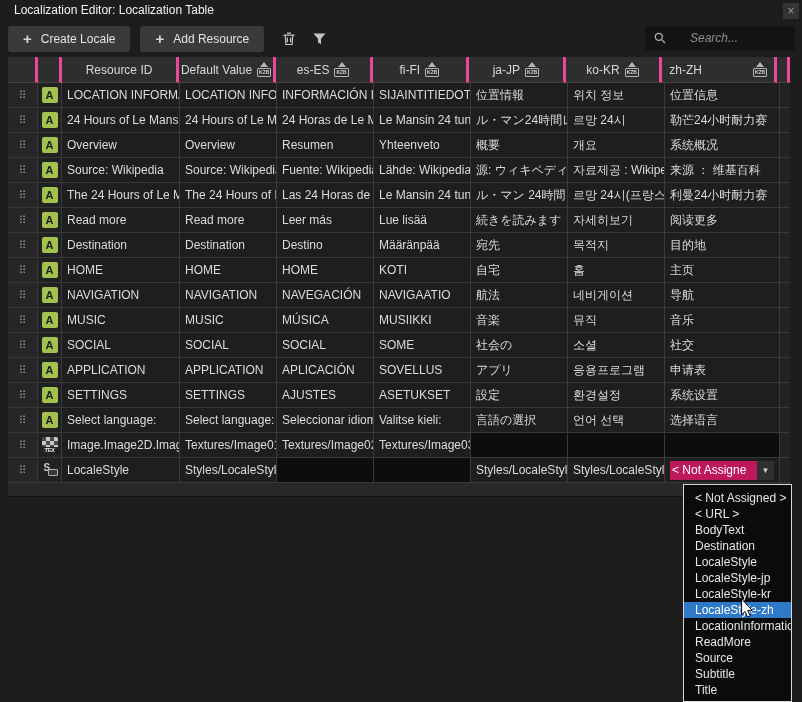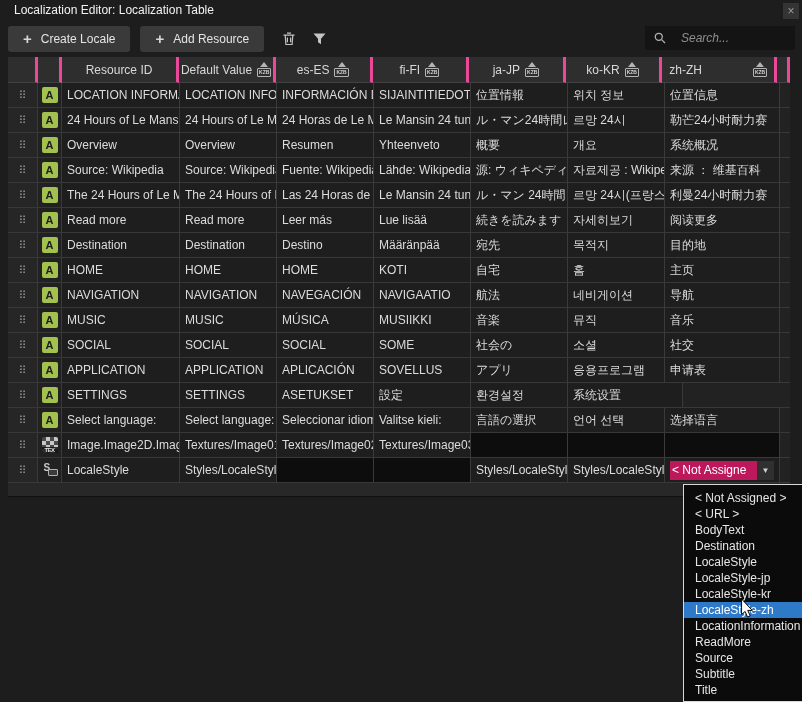--- a/index.html
+++ b/index.html
@@ -15,21 +15,21 @@
   .close-btn { position: absolute; top: 3px; right: 3px; width: 16px; height: 16px;
     background: #343434; color: #9a9a9a; display: flex; align-items: center; justify-content: center;
     font-size: 12px; line-height: 1; cursor: default; }
   
   .toolbar { height: 37px; position: relative; display: flex; align-items: center; padding-left: 8px; }
   .btn { height: 26px; background: #3a3a3a; border-radius: 3px; display: flex; align-items: center;
     gap: 9px; padding: 0 15px; color: #e4e4e4; margin-right: 10px; }
   .btn .plus { font-size: 15px; font-weight: bold; color: #d8d8d8; line-height: 1; }
   .tool-icon { width: 30px; height: 26px; display: flex; align-items: center; justify-content: center; }
   .search { position: absolute; right: 7px; top: 6px; width: 150px; height: 24px; background: #141414;
-    display: flex; align-items: center; gap: 15px; padding: 0 9px; }
+    display: flex; align-items: center; gap: 24px; padding: 0 9px; }
   .search .ph { color: #8f8f8f; font-style: italic; }
   
   .table { margin-left: 8px; width: 782px; }
   .tr { display: flex; height: 25px; }
   .td { display: flex; align-items: center; padding: 0 5px; border-right: 1px solid #3a3a3a;
     border-bottom: 1px solid #383838; overflow: hidden; white-space: nowrap; background: #1e1e1e; }
   .header .td { background: #2e2e2e; border-right: 3px solid #ec4899; border-bottom: 1px solid #424242;
     justify-content: center; color: #d8d8d8; }
   .header .tr { height: 26px; }
   .c-grip { width: 30px; background: #262626; justify-content: center; padding: 0; }
@@ -59,21 +59,21 @@
     border-bottom: 5px solid #b4b4b4; }
   .kzb b { font-size: 5px; line-height: 7px; color: #d4d4d4; border: 1px solid #b4b4b4;
     border-radius: 1px; padding: 0 1px; margin-top: 1px; letter-spacing: 0; }
   
   .combo { display: flex; align-items: center; width: 100%; height: 19px; }
   .combo .val { background: #be185d; color: #fff; flex: 1; overflow: hidden; white-space: nowrap;
     padding: 1px 2px; height: 100%; display: flex; align-items: center; }
   .combo .arrow-btn { width: 17px; height: 100%; background: #303030; display: flex; align-items: center;
     justify-content: center; color: #cfcfcf; font-size: 8px; }
   
-  .dropdown { position: absolute; left: 683px; top: 484px; width: 120px; height: 218px;
+  .dropdown { position: absolute; left: 683px; top: 484px; width: 109px; height: 218px;
     background: #0b0b0b; border: 1px solid #d8d8d8; padding-top: 5px; z-index: 10; overflow: hidden; }
   .dd-item { height: 16px; line-height: 16px; padding-left: 11px; white-space: nowrap; color: #e6e6e6; }
   .dd-item.hl { background: #2e7ac8; color: #fff; }
   .cursor { position: absolute; left: 741px; top: 599px; z-index: 20; }
 </style>
 </head>
 <body>
 
 <div id="window">
 
@@ -361,20 +361,21 @@
         </div>
         <div class="tr">
           <div class="td c-grip">
             <span class="grip">⠿</span>
           </div>
           <div class="td c-icon">
             <i class="ricon text">A</i>
           </div>
           <div class="td c-id">SETTINGS</div>
           <div class="td c-loc">SETTINGS</div>
+          <div class="td c-loc">AJUSTES</div>
           <div class="td c-loc">ASETUKSET</div>
           <div class="td c-loc">設定</div>
           <div class="td c-loc">환경설정</div>
           <div class="td c-zh">系统设置</div>
           <div class="td c-fill"></div>
         </div>
         <div class="tr">
           <div class="td c-grip">
             <span class="grip">⠿</span>
           </div>

